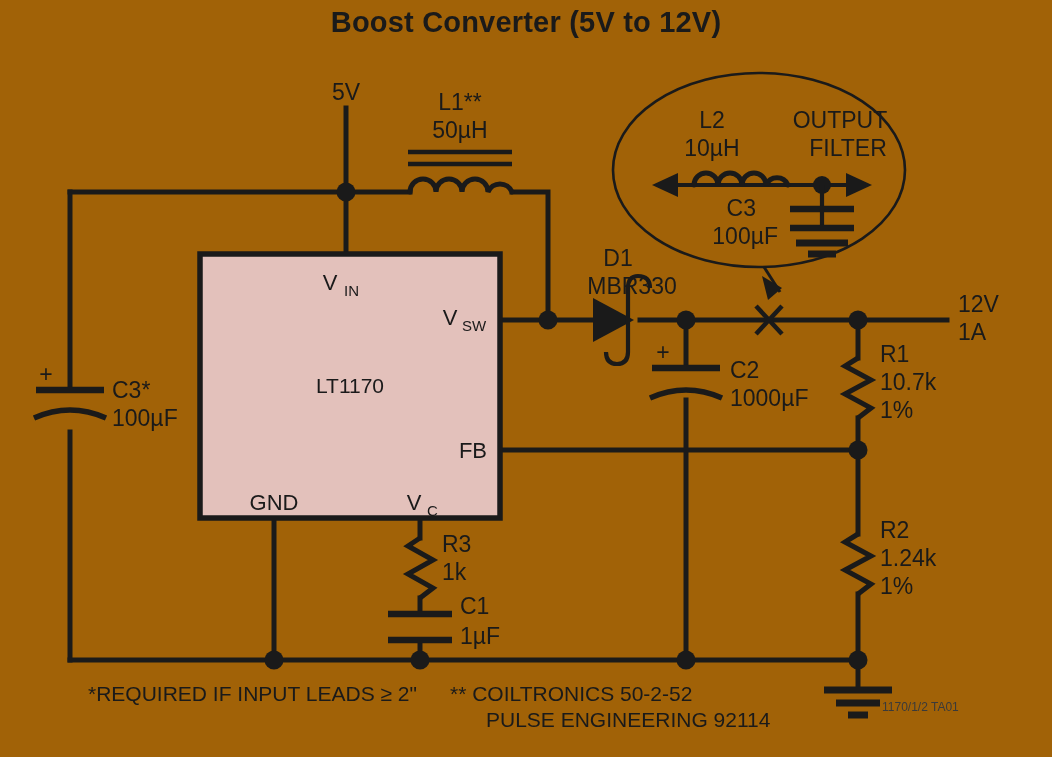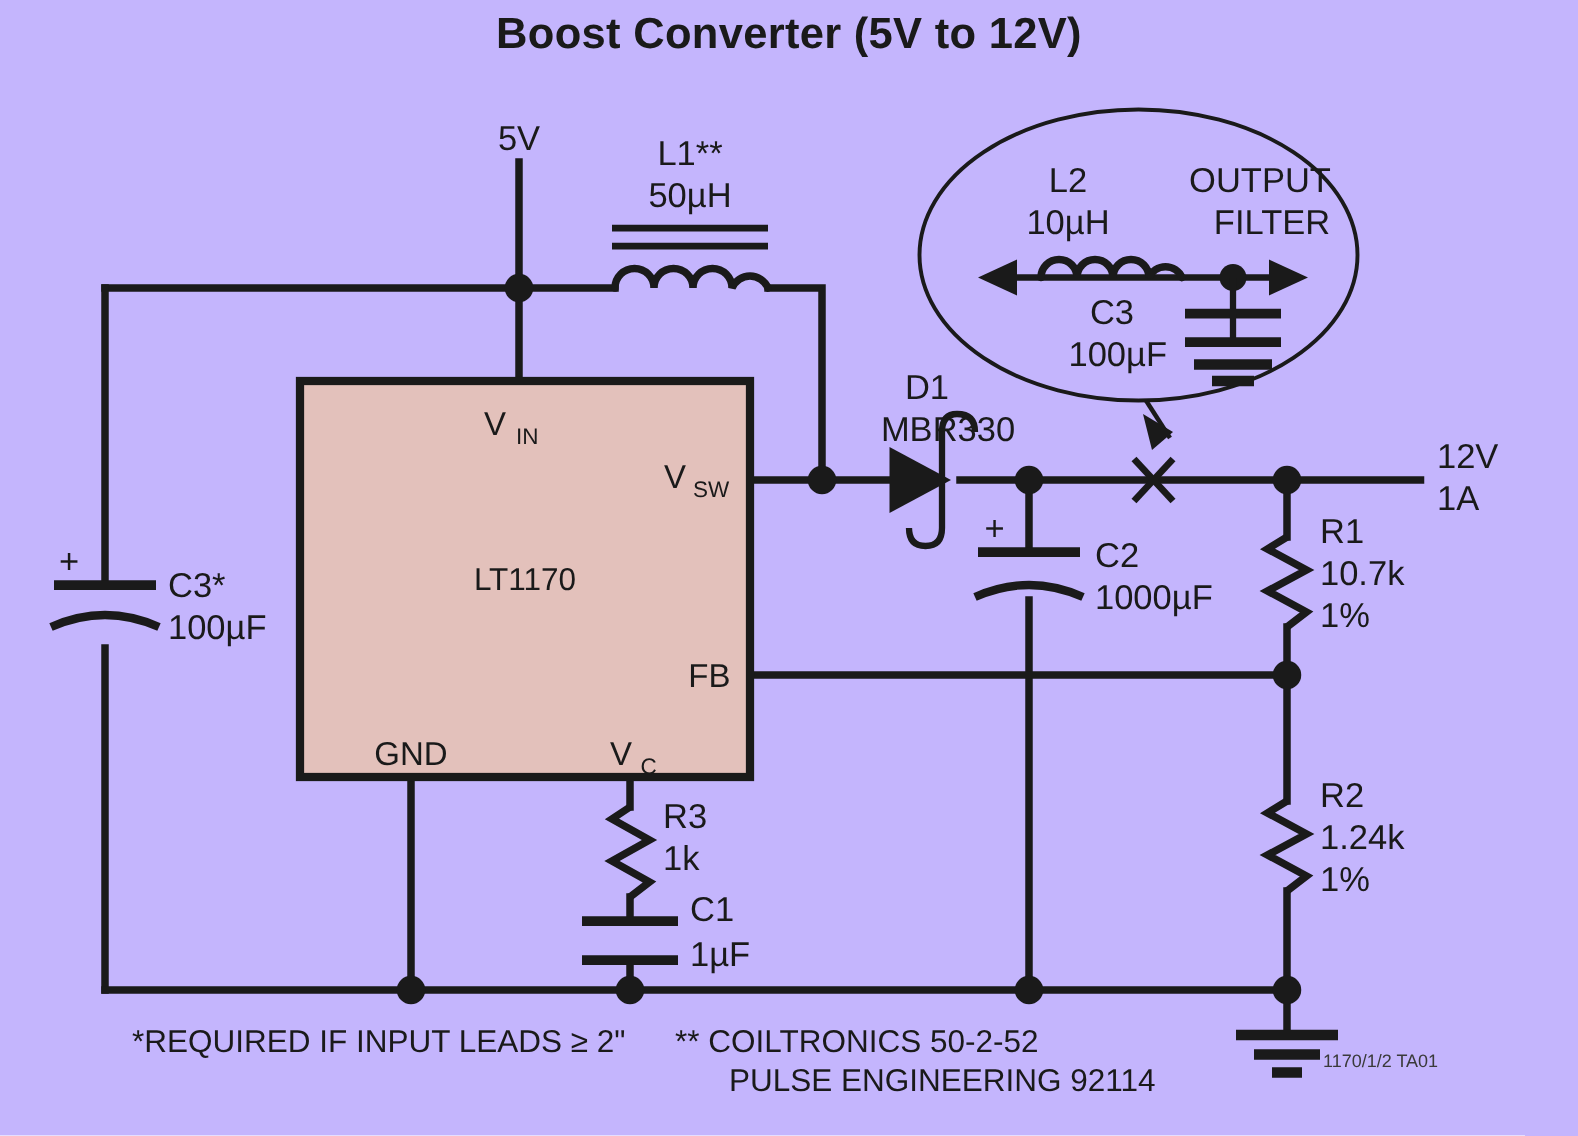--- a/index.html
+++ b/index.html
@@ -9,21 +9,21 @@
     background: #ffffff;
   }
   body {
     font-family: "Liberation Sans", sans-serif;
     color: #1a1a1a;
   }
   #sheet {
     position: relative;
     width: 1052px;
     height: 757px;
-    background: #c4b5fd;
+    background: #a16207;
     overflow: hidden;
   }
   #schematic {
     position: absolute;
     left: 0;
     top: 0;
     width: 1052px;
     height: 757px;
   }
   text { font-family: "Liberation Sans", sans-serif; fill: #1a1a1a; }

